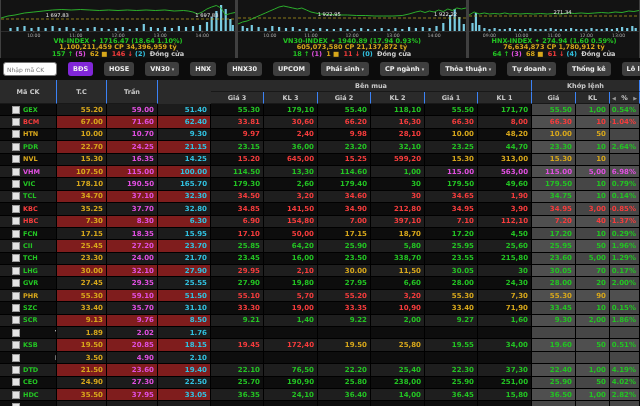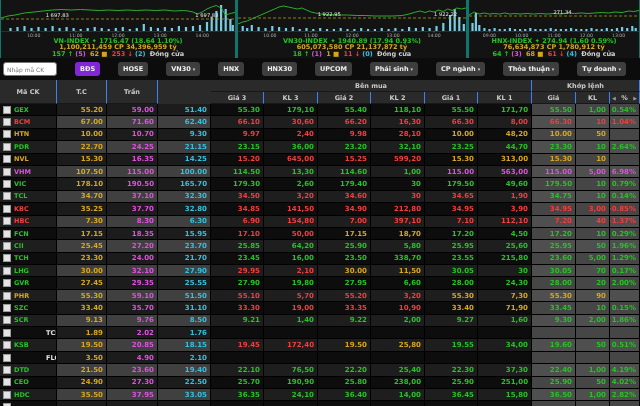--- a/index.html
+++ b/index.html
@@ -1,29 +1,29 @@
 <!DOCTYPE html>
 <html><head>
 <meta charset="utf-8">
 <style>
   html,body{margin:0;padding:0;background:#000;}
   body{width:640px;height:406px;overflow:hidden;font-family:"DejaVu Sans","Liberation Sans",sans-serif;}
   .screen{width:640px;height:406px;background:#060606;position:relative;}
 
   
-  #charts-strip{display:flex;height:58px;background:#0f766e;gap:3px;padding:0 1px;box-sizing:border-box;}
+  #charts-strip{display:flex;height:58px;background:#404040;gap:3px;padding:0 1px;box-sizing:border-box;}
   .index-panel{position:relative;background:#131313;overflow:hidden;}
   .index-panel svg{display:block;}
   .index-info{text-align:center;font-size:6.5px;line-height:6.3px;white-space:nowrap;}
   .info1{font-weight:bold;}
   .info2{font-weight:bold;}
   .info3 span{margin:0 1px;font-weight:bold;}
 
   
-  #tabbar{height:22px;display:flex;align-items:center;gap:18px;padding:0 3px;background:#0c0c0c;box-sizing:border-box;}
+  #tabbar{height:22px;display:flex;align-items:center;gap:11px;padding:0 3px;background:#0c0c0c;box-sizing:border-box;}
   #ticker-input{width:46px;height:12px;font-size:6px;border-radius:3px;border:1px solid #777;padding:0 3px;
     font-family:"DejaVu Sans","Liberation Sans",sans-serif;color:#222;background:#fff;}
   .tab{height:14px;line-height:14px;padding:0 5px;background:#3e3e3e;color:#efefef;font-size:6.5px;font-weight:bold;
     border-radius:3px;cursor:pointer;white-space:nowrap;display:flex;align-items:center;}
   .tab.active{background:#8127d8;}
   .caret{font-size:5px;color:#c9c9c9;margin-left:2px;}
 
   
   .grid-row{display:grid;grid-template-columns:57px 50px 51px 53px 53px 54px 53px 54px 53px 54px 44px 34px 30px;}
   #thead{display:grid;grid-template-columns:57px 50px 51px 53px 53px 54px 53px 54px 53px 54px 44px 34px 30px;
@@ -31,26 +31,26 @@
   .hcell{display:flex;align-items:center;justify-content:center;border-right:1px solid #3b82f6;border-bottom:1px solid #181818;
     overflow:hidden;white-space:nowrap;}
   .hspan2{grid-row:1/3;}
   .pct-head{justify-content:space-between;padding:0 2px;box-sizing:border-box;}
   .scroll-arrow{color:#9a9a9a;font-size:5px;cursor:pointer;}
 
   #tbody{height:302px;overflow:hidden;}
   .grid-row.body{height:12.4px;border-bottom:1px solid #000;box-sizing:border-box;}
   .cell{display:flex;align-items:center;justify-content:flex-end;padding-right:3px;font-size:7px;font-weight:bold;
     border-right:1px solid #000;overflow:hidden;white-space:nowrap;box-sizing:border-box;}
-  .tickercell{justify-content:flex-start;padding-left:3px;gap:3px;font-size:6.5px;}
+  .tickercell{justify-content:flex-start;padding-left:12px;gap:3px;font-size:6.5px;}
   .checkbox{width:6px;height:6px;background:#e4e4e4;border:1px solid #9a9a9a;flex:none;cursor:pointer;}
   .r0 .cell{background:#0d0d0d;}
   .r1 .cell{background:#1e1e1e;}
   .r0 .band-a{background:#1c1c1c;}
-  .r1 .band-a{background:#404040;}
+  .r1 .band-a{background:#7f1d1d;}
   .r0 .band-b{background:#464646;}
   .r1 .band-b{background:#4f4f4f;}
 
   
   .c-g{color:#23c423;}
   .c-r{color:#f63c3c;}
   .c-y{color:#d7a71b;}
   .c-c{color:#e14fe1;}
   .c-f{color:#31c1e0;}
   .c-w{color:#e2e2e2;gap:35px;}
@@ -110,21 +110,21 @@
           <line x1="117" y1="30.7" x2="117" y2="32.5" stroke="#888" stroke-width="0.6"></line>
           <text x="117" y="37.2" text-anchor="middle" fill="#a8a8a8" font-size="4.6" font-family="DejaVu Sans, Liberation Sans, sans-serif">12:00</text>
           <line x1="159.12" y1="30.7" x2="159.12" y2="32.5" stroke="#888" stroke-width="0.6"></line>
           <text x="159.12" y="37.2" text-anchor="middle" fill="#a8a8a8" font-size="4.6" font-family="DejaVu Sans, Liberation Sans, sans-serif">13:00</text>
           <line x1="201.24" y1="30.7" x2="201.24" y2="32.5" stroke="#888" stroke-width="0.6"></line>
           <text x="201.24" y="37.2" text-anchor="middle" fill="#a8a8a8" font-size="4.6" font-family="DejaVu Sans, Liberation Sans, sans-serif">14:00</text>
         </svg>
         <div class="index-info">
           <div class="info1"><span class="c-g">VN-INDEX </span><span class="c-g">✦ </span><span class="c-g">1716.47 </span><span class="c-g">(18.64 1.10%)</span></div>
           <div class="info2 c-y">1,100,211,459 CP 34,396,959 tỷ</div>
-          <div class="info3"><span class="c-g">157 ↑</span><span class="c-c">(5)</span><span class="c-y"> 62 ■</span><span class="c-r"> 253 ↓</span><span class="c-f">(2)</span><span class="c-n"> Đóng cửa</span></div>
+          <div class="info3"><span class="c-g">157 ↑</span><span class="c-c">(5)</span><span class="c-y"> 62 ■</span><span class="c-r"> 146 ↓</span><span class="c-f">(2)</span><span class="c-n"> Đóng cửa</span></div>
         </div>
       </div>
       <div class="index-panel p1" style="width: 228px;">
         <svg width="228" height="38">
           <line x1="0" y1="31.5" x2="228" y2="31.5" stroke="#3a3a3a" stroke-width="0.7"></line>
           <rect x="3.6" y="26.0" width="2.2" height="5" fill="#79cbe2"></rect>
           <rect x="8.1" y="28.0" width="2.2" height="3" fill="#79cbe2"></rect>
           <rect x="12.7" y="25.0" width="2.2" height="6" fill="#79cbe2"></rect>
           <rect x="19.5" y="27.0" width="2.2" height="4" fill="#79cbe2"></rect>
           <rect x="26.4" y="28.0" width="2.2" height="3" fill="#79cbe2"></rect>
@@ -294,21 +294,21 @@
         <div class="cell band-b c-g">0.54%</div>
       </div>
       <div class="grid-row body r1">
         <div class="cell tickercell c-r">
           <span class="checkbox"></span>
           <span>BCM</span>
         </div>
         <div class="cell band-a c-y">67.00</div>
         <div class="cell band-a c-c">71.60</div>
         <div class="cell band-a c-f">62.40</div>
-        <div class="cell c-r">66.10</div>
+        <div class="cell c-r">33.81</div>
         <div class="cell c-r">30,60</div>
         <div class="cell c-r">66.20</div>
         <div class="cell c-r">16,30</div>
         <div class="cell c-r">66.30</div>
         <div class="cell c-r">8,00</div>
         <div class="cell band-b c-r">66.30</div>
         <div class="cell band-b c-r">10</div>
         <div class="cell band-b c-r">-1.04%</div>
       </div>
       <div class="grid-row body r0">

